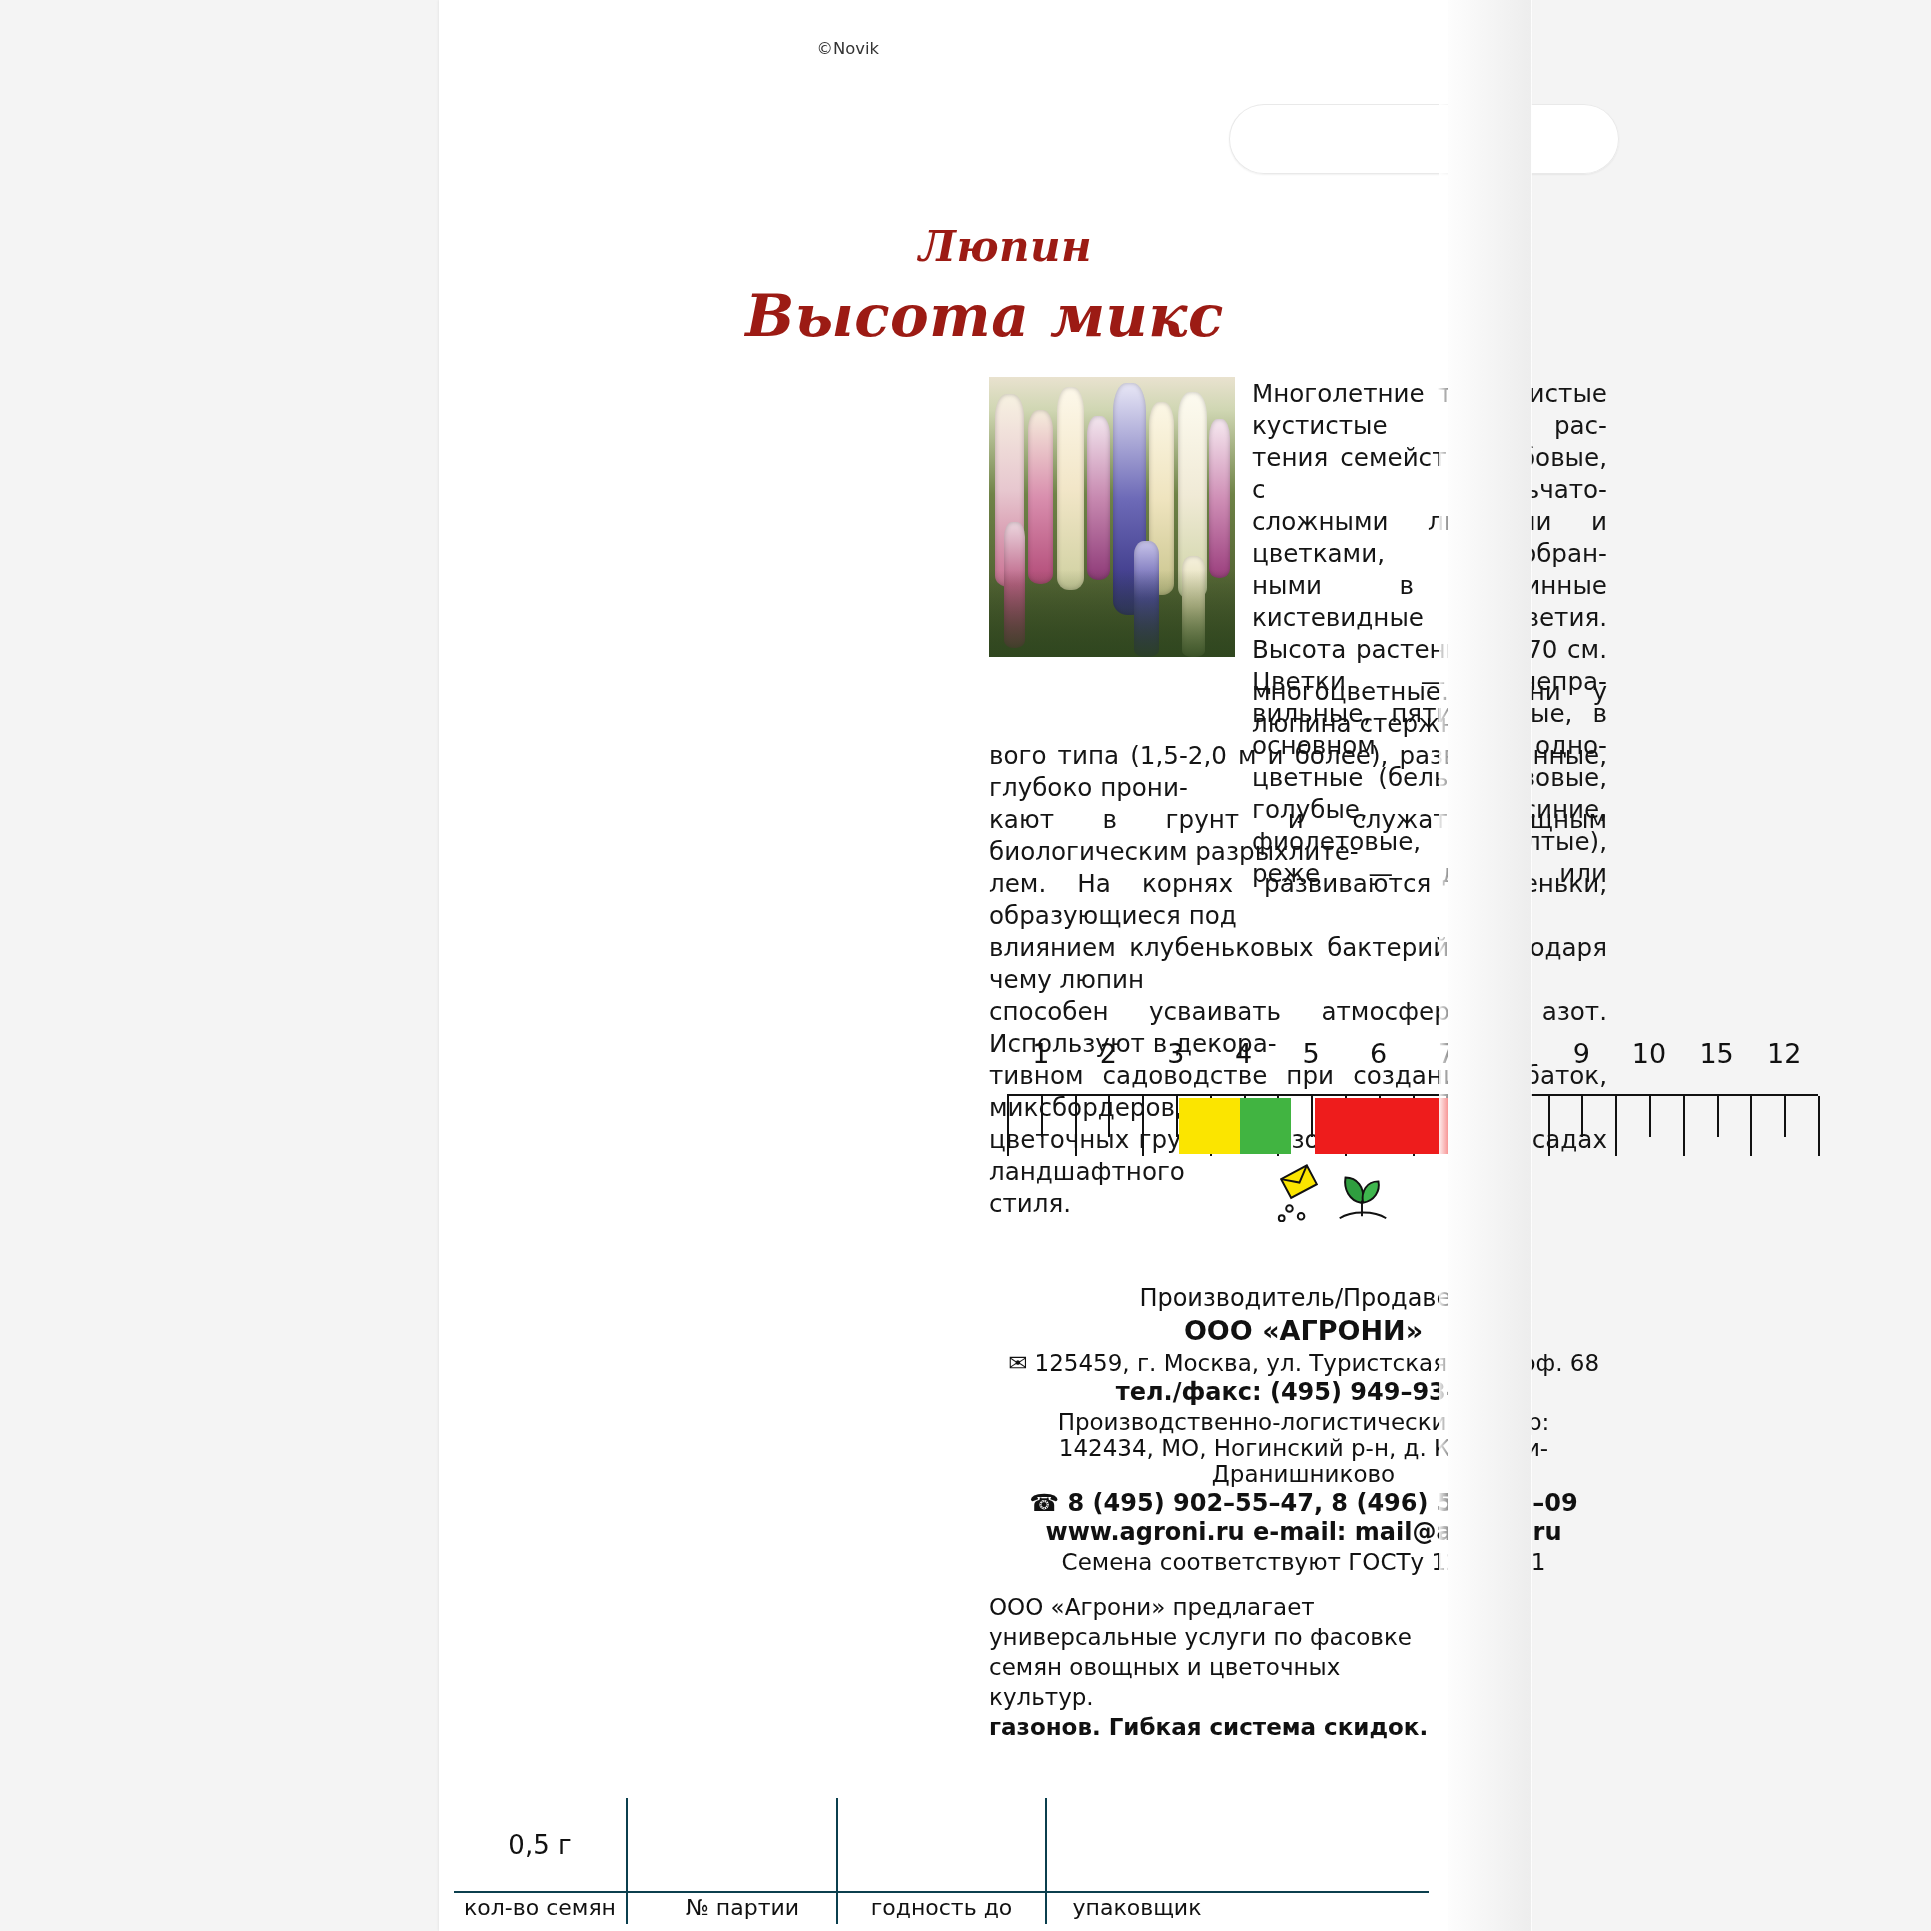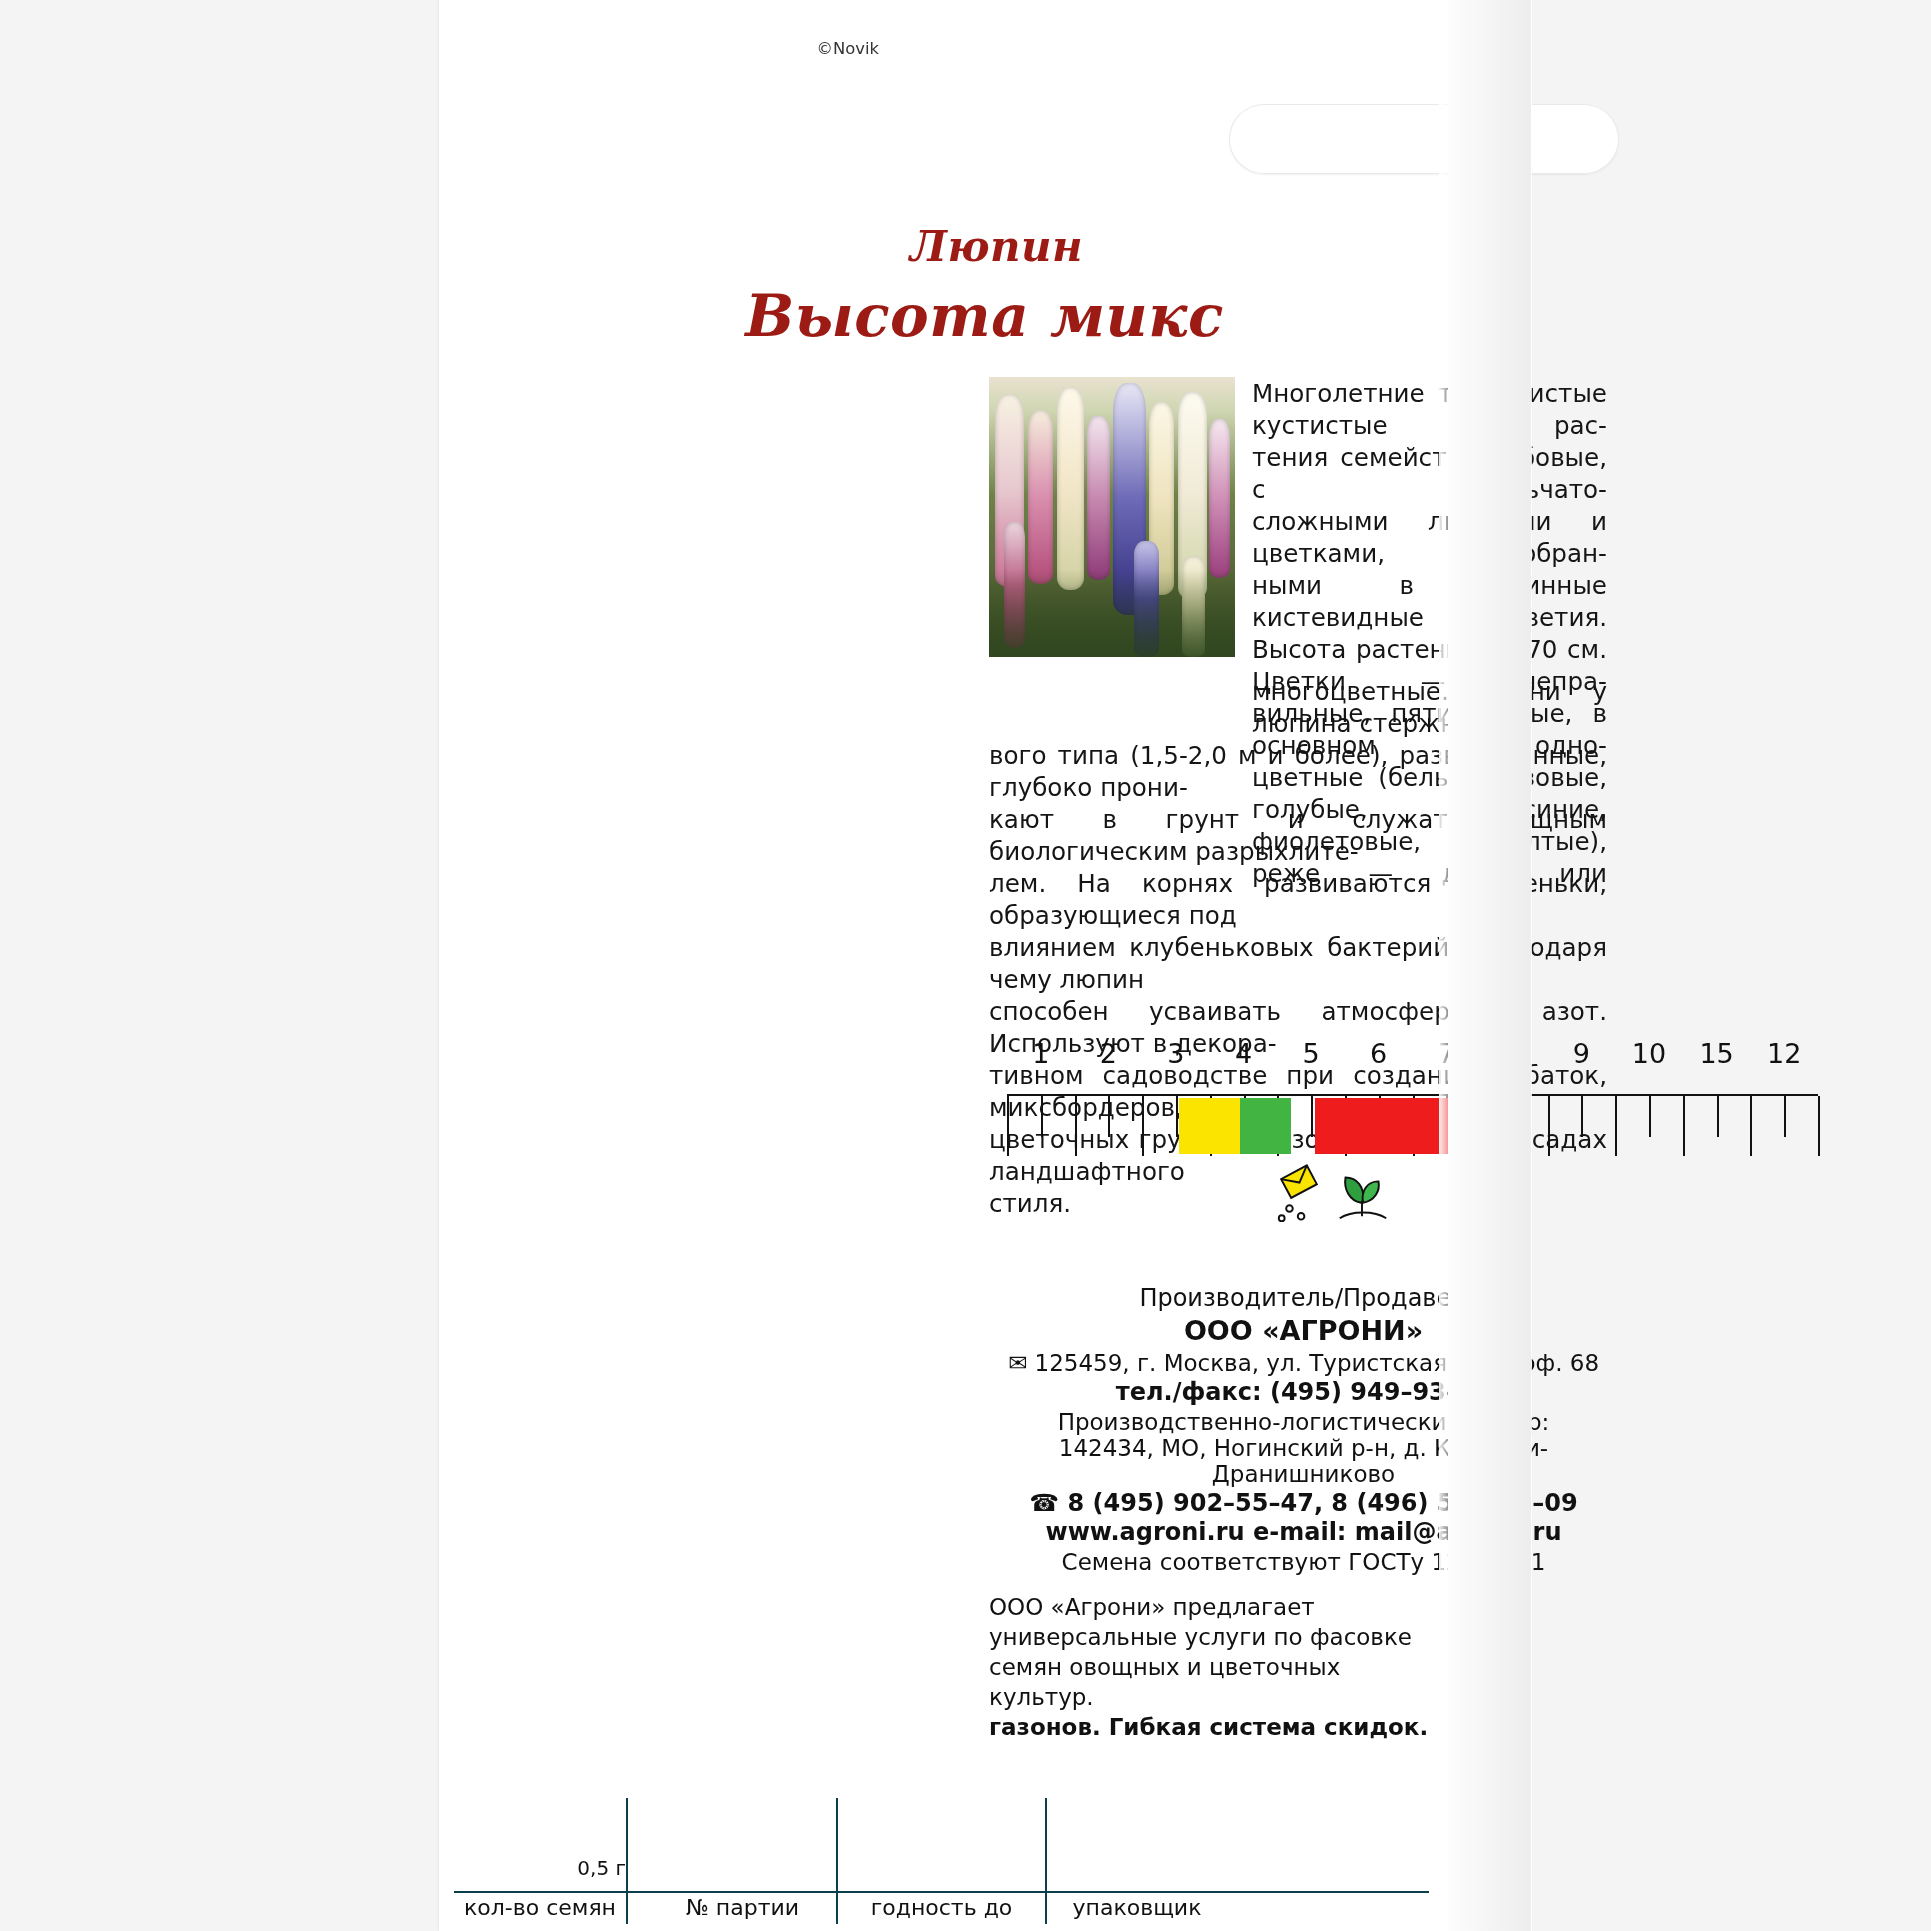--- a/index.html
+++ b/index.html
@@ -89,21 +89,21 @@
     right: 1052px;
     top: 39px;
     font-size: 16.4px;
     color: #333;
     font-family: "DejaVu Sans", sans-serif;
   }
 
   
   .title-small {
     position: absolute;
-    left: 0; top: 222px;
+    left: 9px; top: 222px;
     width: 1091px;
     text-align: center;
     font-family: "DejaVu Serif", serif;
     font-style: italic;
     font-weight: bold;
     font-size: 42px;
     color: #9c1b14;
     letter-spacing: 0.5px;
     padding-left: 12px;
   }
@@ -270,23 +270,23 @@
   .foot-cell {
     position: absolute;
     top: 97px;
     text-align: center;
     font-size: 22px;
     color: #111;
     font-family: "DejaVu Sans", sans-serif;
   }
   .foot-value {
     position: absolute;
-    top: 58px;
-    text-align: right;
-    font-size: 20px;
+    top: 32px;
+    text-align: center;
+    font-size: 26px;
     color: #111;
     font-family: "DejaVu Sans", sans-serif;
   }
 </style>
 </head>
 <body>
 
 <div id="page">
 
   <div class="packet-edge-left"></div>

